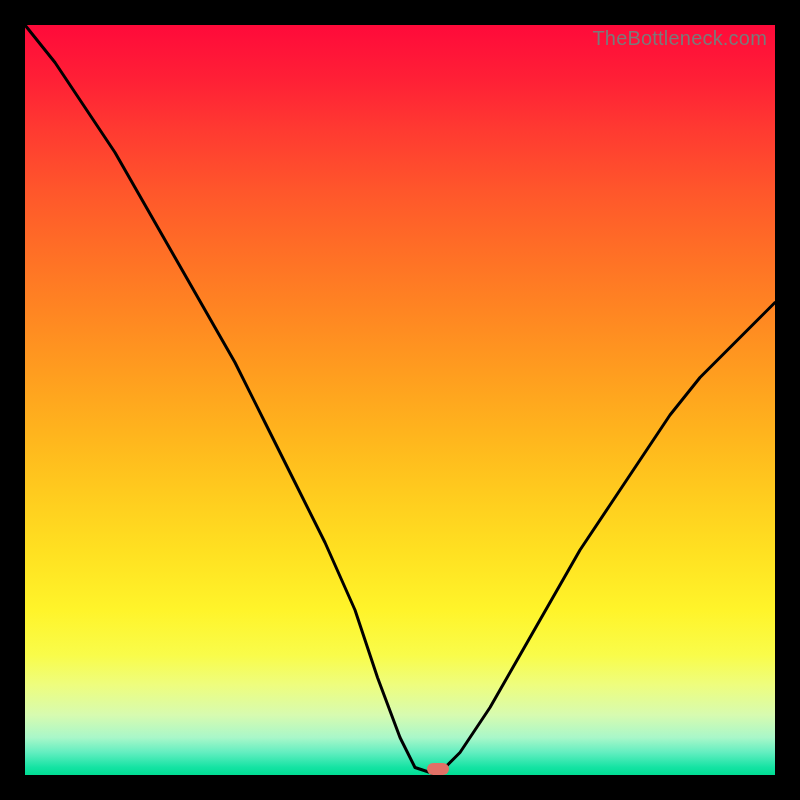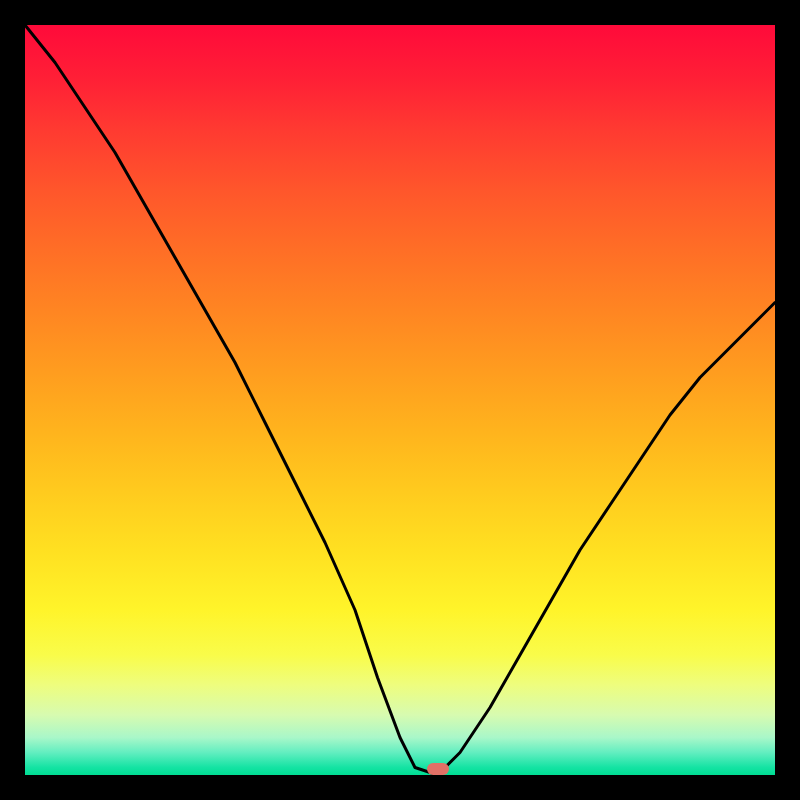--- a/index.html
+++ b/index.html
@@ -75,20 +75,21 @@
     border-radius: 6px;
     background: #e17066;
     transform: translate(-50%, -50%);
   }
 </style>
 </head>
 <body>
 
 <div class="frame">
   <div class="plot-area">
+    <div class="watermark">TheBottleneck.com</div>
 
     <svg class="curve" viewBox="0 0 750 750" preserveAspectRatio="none">
       <path d="M0.0 0.0 L30.0 37.5 L60.0 82.5 L90.0 127.5 L120.0 180.0 L150.0 232.5 L180.0 285.0 L210.0 337.5 L240.0 397.5 L270.0 457.5 L300.0 517.5 L330.0 585.0 L352.5 652.5 L375.0 712.5 L390.0 742.5 L412.5 750.0 L435.0 727.5 L465.0 682.5 L495.0 630.0 L525.0 577.5 L555.0 525.0 L585.0 480.0 L615.0 435.0 L645.0 390.0 L675.0 352.5 L705.0 322.5 L735.0 292.5 L750.0 277.5"></path>
     </svg>
 
     <div class="marker" style="left:412.50000000000006px; top:744px;"></div>
   </div>
 </div>
 
 </body></html>

